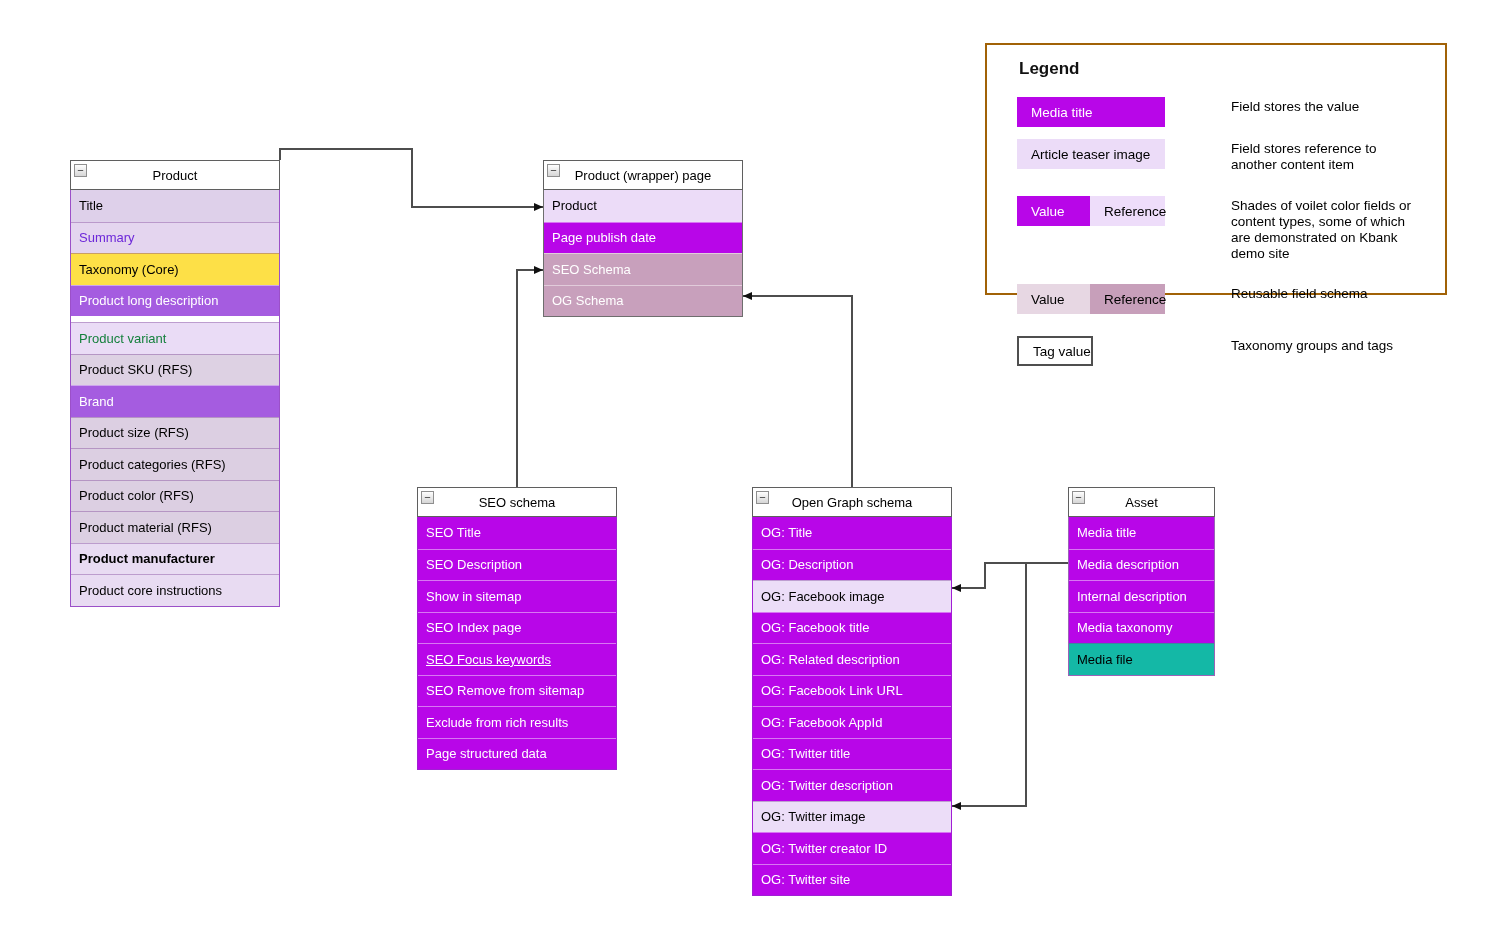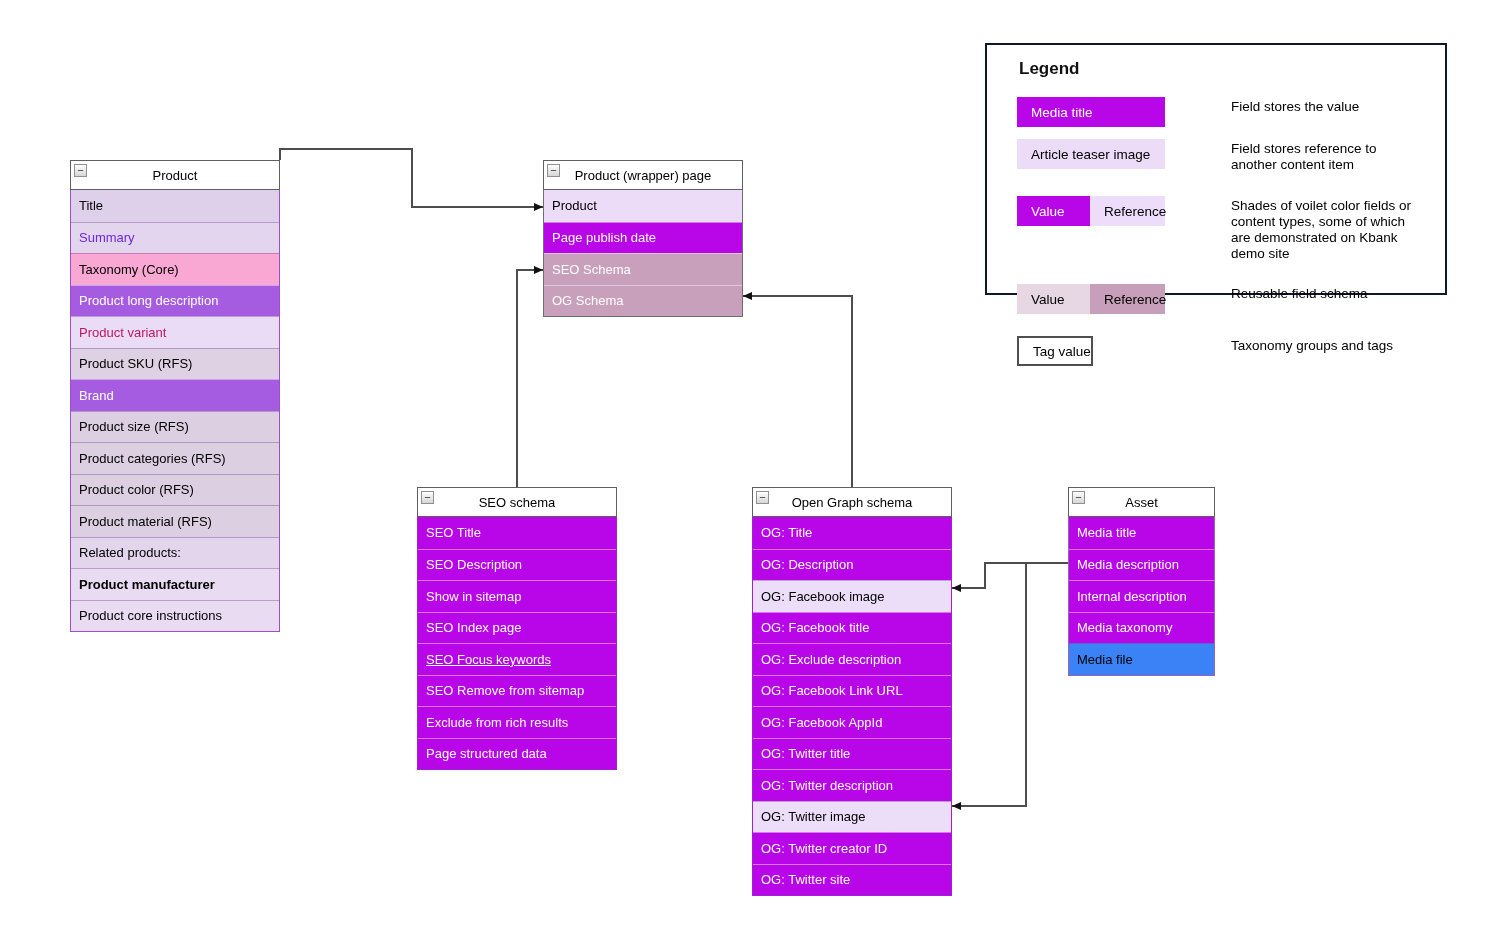--- a/index.html
+++ b/index.html
@@ -20,21 +20,21 @@
     border:1px solid #8f8f8f;box-sizing:border-box;
     font-size:11px;line-height:10px;text-align:center;color:#333;cursor:pointer;
   }
   .entity-body{box-sizing:border-box;border-style:solid;border-width:0 1px 1px 1px;}
   .erow{
     height:31.5px;display:flex;align-items:center;
     padding:0 6px 0 8px;box-sizing:border-box;white-space:nowrap;overflow:hidden;
   }
   .legend{
     position:absolute;left:985px;top:43px;width:462px;height:252px;
-    background:#ffffff;border:2px solid #0f172a;box-sizing:border-box;
+    background:#ffffff;border:2px solid #a16207;box-sizing:border-box;
   }
   .legend-title{position:absolute;left:32px;top:14px;font-size:17px;font-weight:bold;color:#111;}
   .legend-items{position:absolute;left:30px;top:52px;right:18px;}
   .legend-item{display:flex;align-items:flex-start;}
   .legend-swatches{width:214px;display:flex;flex:none;}
   .swatch{
     height:30px;display:flex;align-items:center;box-sizing:border-box;
     padding-left:14px;font-size:13.5px;white-space:nowrap;
   }
   .swatch.outlined{border:2px solid #4f4f4f;justify-content:flex-start;}
@@ -61,30 +61,29 @@
 
   <div id="entities">
       <div class="entity" style="left: 70px; top: 160px; width: 210px;">
         <div class="entity-header">
           <div class="collapse">−</div>
           <span>Product</span>
         </div>
         <div class="entity-body" style="border-color: rgb(155, 80, 200);">
           <div class="erow" style="background: rgb(222, 208, 234); color: rgb(0, 0, 0);">Title</div>
           <div class="erow" style="background: rgb(228, 213, 239); color: #6d28d9; border-top: 1px solid rgba(122, 62, 150, 0.4);">Summary</div>
-          <div class="erow" style="background: #f9a8d4; color: rgb(0, 0, 0); border-top: 1px solid rgba(122, 62, 150, 0.4);">Taxonomy (Core)</div>
+          <div class="erow" style="background: #fde047; color: rgb(0, 0, 0); border-top: 1px solid rgba(122, 62, 150, 0.4);">Taxonomy (Core)</div>
           <div class="erow" style="background: rgb(165, 92, 224); color: rgb(255, 255, 255); border-top: 1px solid rgba(255, 255, 255, 0.45);">Product long description</div>
-          <div class="erow" style="background: rgb(234, 220, 246); color: #be185d; border-top: 1px solid rgba(122, 62, 150, 0.4);">Product variant</div>
+          <div class="erow" style="background: rgb(234, 220, 246); color: #15803d; border-top: 1px solid rgba(122, 62, 150, 0.4); margin-top: 6px;">Product variant</div>
           <div class="erow" style="background: rgb(221, 209, 227); color: rgb(0, 0, 0); border-top: 1px solid rgba(122, 62, 150, 0.4);">Product SKU (RFS)</div>
           <div class="erow" style="background: rgb(165, 92, 224); color: rgb(255, 255, 255); border-top: 1px solid rgba(255, 255, 255, 0.45);">Brand</div>
           <div class="erow" style="background: rgb(220, 207, 226); color: rgb(0, 0, 0); border-top: 1px solid rgba(122, 62, 150, 0.4);">Product size (RFS)</div>
           <div class="erow" style="background: rgb(220, 207, 226); color: rgb(0, 0, 0); border-top: 1px solid rgba(122, 62, 150, 0.4);">Product categories (RFS)</div>
           <div class="erow" style="background: rgb(220, 207, 226); color: rgb(0, 0, 0); border-top: 1px solid rgba(122, 62, 150, 0.4);">Product color (RFS)</div>
           <div class="erow" style="background: rgb(220, 207, 226); color: rgb(0, 0, 0); border-top: 1px solid rgba(122, 62, 150, 0.4);">Product material (RFS)</div>
-          <div class="erow" style="background: rgb(226, 213, 236); color: rgb(0, 0, 0); border-top: 1px solid rgba(122, 62, 150, 0.4);">Related products:</div>
           <div class="erow" style="background: rgb(232, 219, 242); color: rgb(0, 0, 0); border-top: 1px solid rgba(122, 62, 150, 0.4); font-weight: bold;">Product manufacturer</div>
           <div class="erow" style="background: rgb(232, 219, 242); color: rgb(0, 0, 0); border-top: 1px solid rgba(122, 62, 150, 0.4);">Product core instructions</div>
         </div>
       </div>
       <div class="entity" style="left: 543px; top: 160px; width: 200px;">
         <div class="entity-header">
           <div class="collapse">−</div>
           <span>Product (wrapper) page</span>
         </div>
         <div class="entity-body" style="border-color: rgb(110, 110, 110);">
@@ -113,41 +112,41 @@
       <div class="entity" style="left: 752px; top: 487px; width: 200px;">
         <div class="entity-header">
           <div class="collapse">−</div>
           <span>Open Graph schema</span>
         </div>
         <div class="entity-body" style="border-color: rgb(161, 31, 212);">
           <div class="erow" style="background: rgb(184, 6, 232); color: rgb(255, 255, 255);">OG: Title</div>
           <div class="erow" style="background: rgb(184, 6, 232); color: rgb(255, 255, 255); border-top: 1px solid rgba(255, 255, 255, 0.45);">OG: Description</div>
           <div class="erow" style="background: rgb(236, 221, 248); color: rgb(0, 0, 0); border-top: 1px solid rgba(122, 62, 150, 0.4);">OG: Facebook image</div>
           <div class="erow" style="background: rgb(184, 6, 232); color: rgb(255, 255, 255); border-top: 1px solid rgba(255, 255, 255, 0.45);">OG: Facebook title</div>
-          <div class="erow" style="background: rgb(184, 6, 232); color: rgb(255, 255, 255); border-top: 1px solid rgba(255, 255, 255, 0.45);">OG: Exclude description</div>
+          <div class="erow" style="background: rgb(184, 6, 232); color: rgb(255, 255, 255); border-top: 1px solid rgba(255, 255, 255, 0.45);">OG: Related description</div>
           <div class="erow" style="background: rgb(184, 6, 232); color: rgb(255, 255, 255); border-top: 1px solid rgba(255, 255, 255, 0.45);">OG: Facebook Link URL</div>
           <div class="erow" style="background: rgb(184, 6, 232); color: rgb(255, 255, 255); border-top: 1px solid rgba(255, 255, 255, 0.45);">OG: Facebook AppId</div>
           <div class="erow" style="background: rgb(184, 6, 232); color: rgb(255, 255, 255); border-top: 1px solid rgba(255, 255, 255, 0.45);">OG: Twitter title</div>
           <div class="erow" style="background: rgb(184, 6, 232); color: rgb(255, 255, 255); border-top: 1px solid rgba(255, 255, 255, 0.45);">OG: Twitter description</div>
           <div class="erow" style="background: rgb(236, 221, 248); color: rgb(0, 0, 0); border-top: 1px solid rgba(122, 62, 150, 0.4);">OG: Twitter image</div>
           <div class="erow" style="background: rgb(184, 6, 232); color: rgb(255, 255, 255); border-top: 1px solid rgba(255, 255, 255, 0.45);">OG: Twitter creator ID</div>
           <div class="erow" style="background: rgb(184, 6, 232); color: rgb(255, 255, 255); border-top: 1px solid rgba(255, 255, 255, 0.45);">OG: Twitter site</div>
         </div>
       </div>
       <div class="entity" style="left: 1068px; top: 487px; width: 147px;">
         <div class="entity-header">
           <div class="collapse">−</div>
           <span>Asset</span>
         </div>
         <div class="entity-body" style="border-color: rgb(154, 99, 184);">
           <div class="erow" style="background: rgb(184, 6, 232); color: rgb(255, 255, 255);">Media title</div>
           <div class="erow" style="background: rgb(184, 6, 232); color: rgb(255, 255, 255); border-top: 1px solid rgba(255, 255, 255, 0.45);">Media description</div>
           <div class="erow" style="background: rgb(184, 6, 232); color: rgb(255, 255, 255); border-top: 1px solid rgba(255, 255, 255, 0.45);">Internal description</div>
           <div class="erow" style="background: rgb(184, 6, 232); color: rgb(255, 255, 255); border-top: 1px solid rgba(255, 255, 255, 0.45);">Media taxonomy</div>
-          <div class="erow" style="background: #3b82f6; color: rgb(0, 0, 0); border-top: 1px solid rgba(122, 62, 150, 0.4);">Media file</div>
+          <div class="erow" style="background: #14b8a6; color: rgb(0, 0, 0); border-top: 1px solid rgba(122, 62, 150, 0.4);">Media file</div>
         </div>
       </div>
     </div>
 
   <div class="legend">
     <div class="legend-title">Legend</div>
     <div class="legend-items" id="legend-items">
         <div class="legend-item" style="margin-bottom: 12px;">
           <div class="legend-swatches">
             <div class="swatch" style="width: 148px; background: rgb(184, 6, 232); color: rgb(255, 255, 255);">Media title</div>

